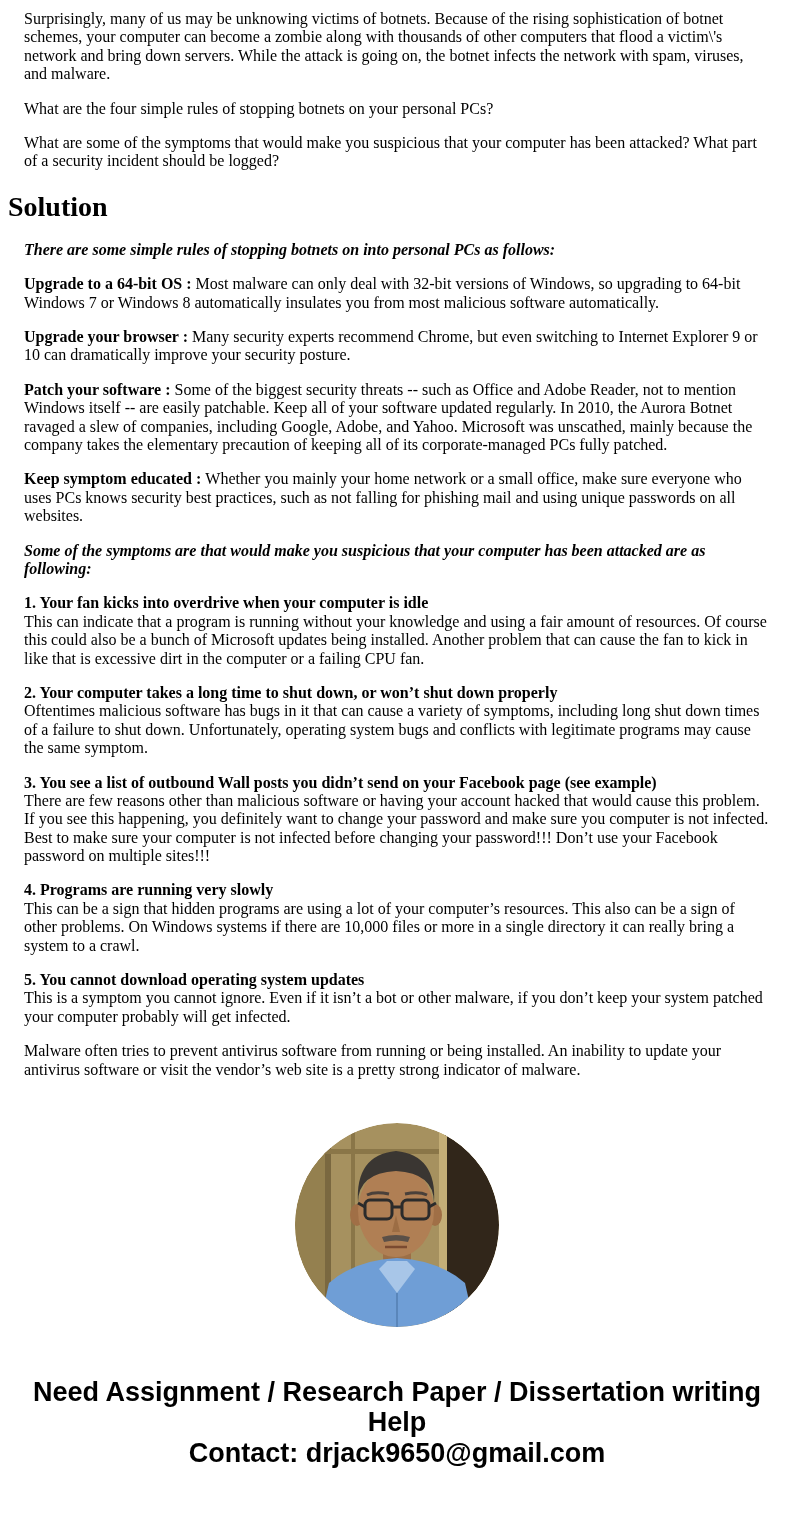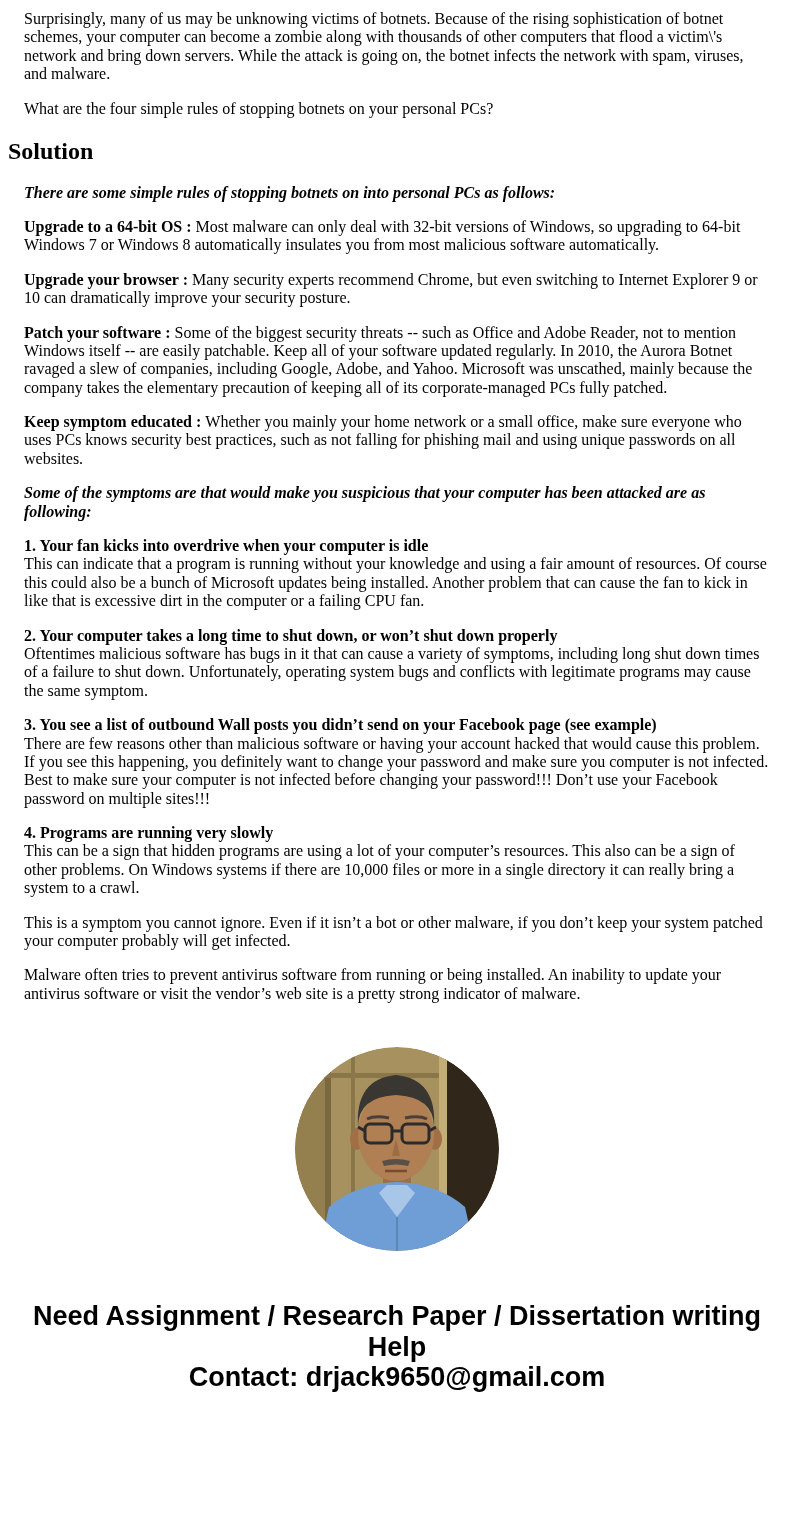--- a/index.html
+++ b/index.html
@@ -9,21 +9,21 @@
     color: #000000;
     font-family: "Liberation Serif", "DejaVu Serif", serif;
     font-size: 16px;
     line-height: 1.15;
     box-sizing: border-box;
   }
   .page { padding: 2px 8px 10px 8px; }
   .page p { margin: 16px 16px; }
   .page p.first { margin-top: 8px; }
   h2.solution-heading {
-    font-size: 24px;
+    font-size: 28px;
     font-weight: bold;
     margin: 20px 0 18px 0;
     font-family: "Liberation Serif", "DejaVu Serif", serif;
   }
   .bi { font-weight: bold; font-style: italic; }
   strong.lead { font-weight: bold; }
   strong.block-title { font-weight: bold; display: block; }
   .avatar-wrap {
     display: flex;
     justify-content: center;
@@ -46,38 +46,39 @@
   }
   .footer .line { display: block; }
 </style>
 </head>
 <body>
 
 <div class="page">
 
   <p class="first">Surprisingly, many of us may be unknowing victims of botnets. Because of the rising sophistication of botnet schemes, your computer can become a zombie along with thousands of other computers that flood a victim\'s network and bring down servers. While the attack is going on, the botnet infects the network with spam, viruses, and malware.</p>
   <p>What are the four simple rules of stopping botnets on your personal PCs?</p>
+  <p>What are some of the symptoms that would make you suspicious that your computer has been attacked? What part of a security incident should be logged?</p>
 
   <h2 class="solution-heading">Solution</h2>
 
 
   <p class="bi">There are some simple rules of stopping botnets on into personal PCs as follows:</p>
 
   <p><strong class="lead">Upgrade to a 64-bit OS : </strong><span>Most malware can only deal with 32-bit versions of Windows, so upgrading to 64-bit Windows 7 or Windows 8 automatically insulates you from most malicious software automatically.</span></p>
   <p><strong class="lead">Upgrade your browser : </strong><span>Many security experts recommend Chrome, but even switching to Internet Explorer 9 or 10 can dramatically improve your security posture.</span></p>
   <p><strong class="lead">Patch your software : </strong><span>Some of the biggest security threats -- such as Office and Adobe Reader, not to mention Windows itself -- are easily patchable. Keep all of your software updated regularly. In 2010, the Aurora Botnet ravaged a slew of companies, including Google, Adobe, and Yahoo. Microsoft was unscathed, mainly because the company takes the elementary precaution of keeping all of its corporate-managed PCs fully patched.</span></p>
   <p><strong class="lead">Keep symptom educated : </strong><span>Whether you mainly your home network or a small office, make sure everyone who uses PCs knows security best practices, such as not falling for phishing mail and using unique passwords on all websites.</span></p>
 
   <p class="bi">Some of the symptoms are that would make you suspicious that your computer has been attacked are as following:</p>
 
   <p><strong class="block-title">1. Your fan kicks into overdrive when your computer is idle</strong><span>This can indicate that a program is running without your knowledge and using a fair amount of resources. Of course this could also be a bunch of Microsoft updates being installed. Another problem that can cause the fan to kick in like that is excessive dirt in the computer or a failing CPU fan.</span></p>
   <p><strong class="block-title">2. Your computer takes a long time to shut down, or won’t shut down properly</strong><span>Oftentimes malicious software has bugs in it that can cause a variety of symptoms, including long shut down times of a failure to shut down. Unfortunately, operating system bugs and conflicts with legitimate programs may cause the same symptom.</span></p>
   <p><strong class="block-title">3. You see a list of outbound Wall posts you didn’t send on your Facebook page (see example)</strong><span>There are few reasons other than malicious software or having your account hacked that would cause this problem. If you see this happening, you definitely want to change your password and make sure you computer is not infected. Best to make sure your computer is not infected before changing your password!!! Don’t use your Facebook password on multiple sites!!!</span></p>
   <p><strong class="block-title">4. Programs are running very slowly</strong><span>This can be a sign that hidden programs are using a lot of your computer’s resources. This also can be a sign of other problems. On Windows systems if there are 10,000 files or more in a single directory it can really bring a system to a crawl.</span></p>
-  <p><span>This is a symptom you cannot ignore. Even if it isn’t a bot or other malware, if you don’t keep your system patched your computer probably will get infected.</span></p>
+  <p><strong class="block-title">5. You cannot download operating system updates</strong><span>This is a symptom you cannot ignore. Even if it isn’t a bot or other malware, if you don’t keep your system patched your computer probably will get infected.</span></p>
   <p><span>Malware often tries to prevent antivirus software from running or being installed. An inability to update your antivirus software or visit the vendor’s web site is a pretty strong indicator of malware.</span></p>
 
   <div class="avatar-wrap">
     <svg class="avatar" viewBox="0 0 204 204" width="204" height="204" xmlns="http://www.w3.org/2000/svg" role="img">
       <defs>
         <clipPath id="avclip">
             <circle cx="102" cy="102" r="102"></circle>
           </clipPath>
       </defs>
       <g clip-path="url(#avclip)">

